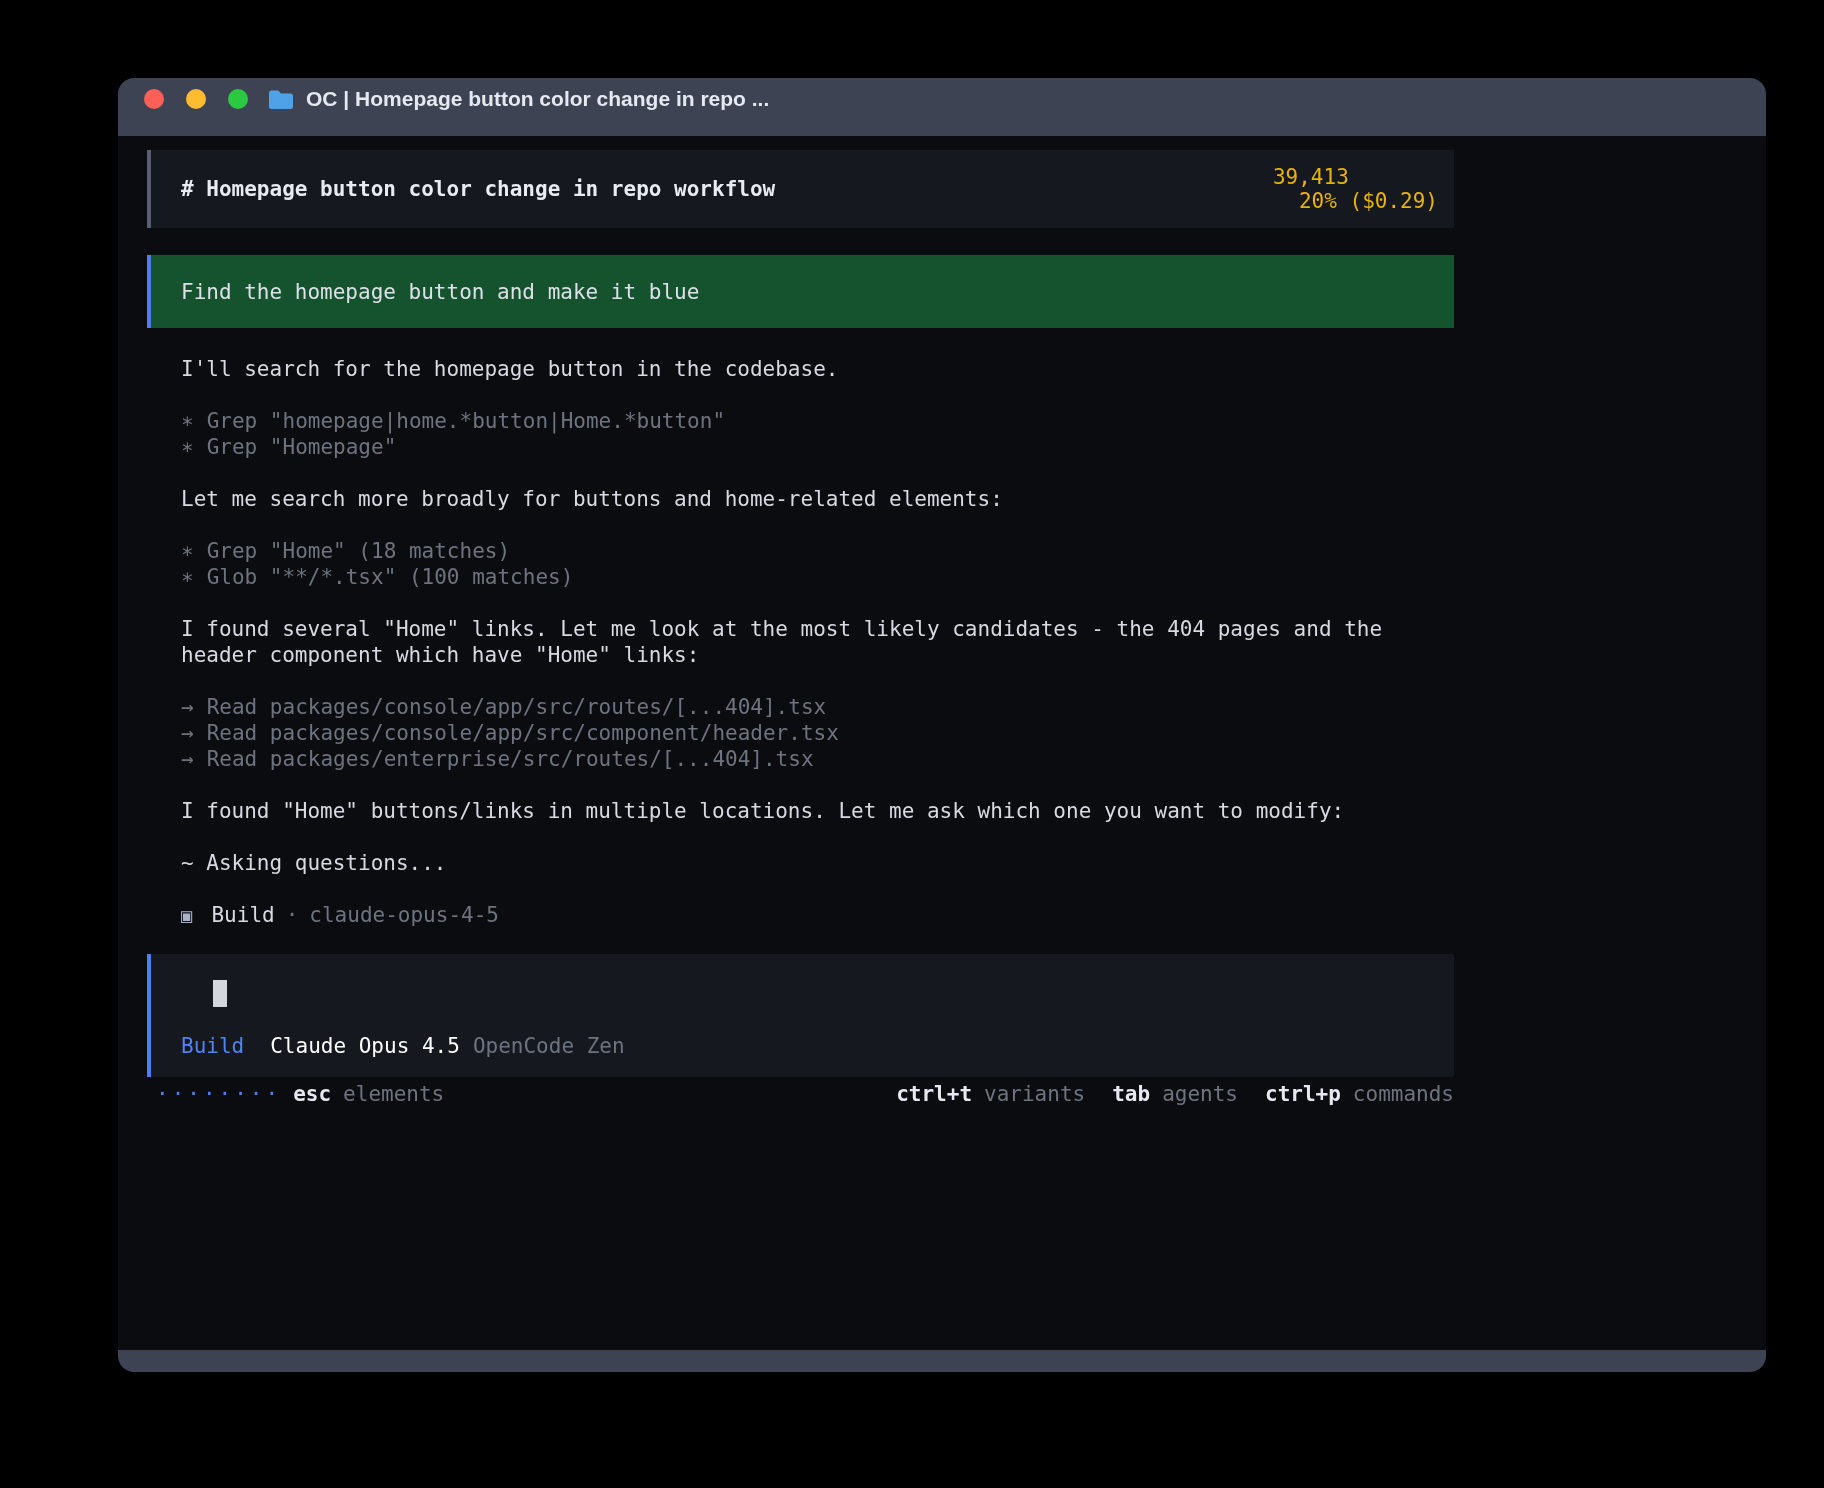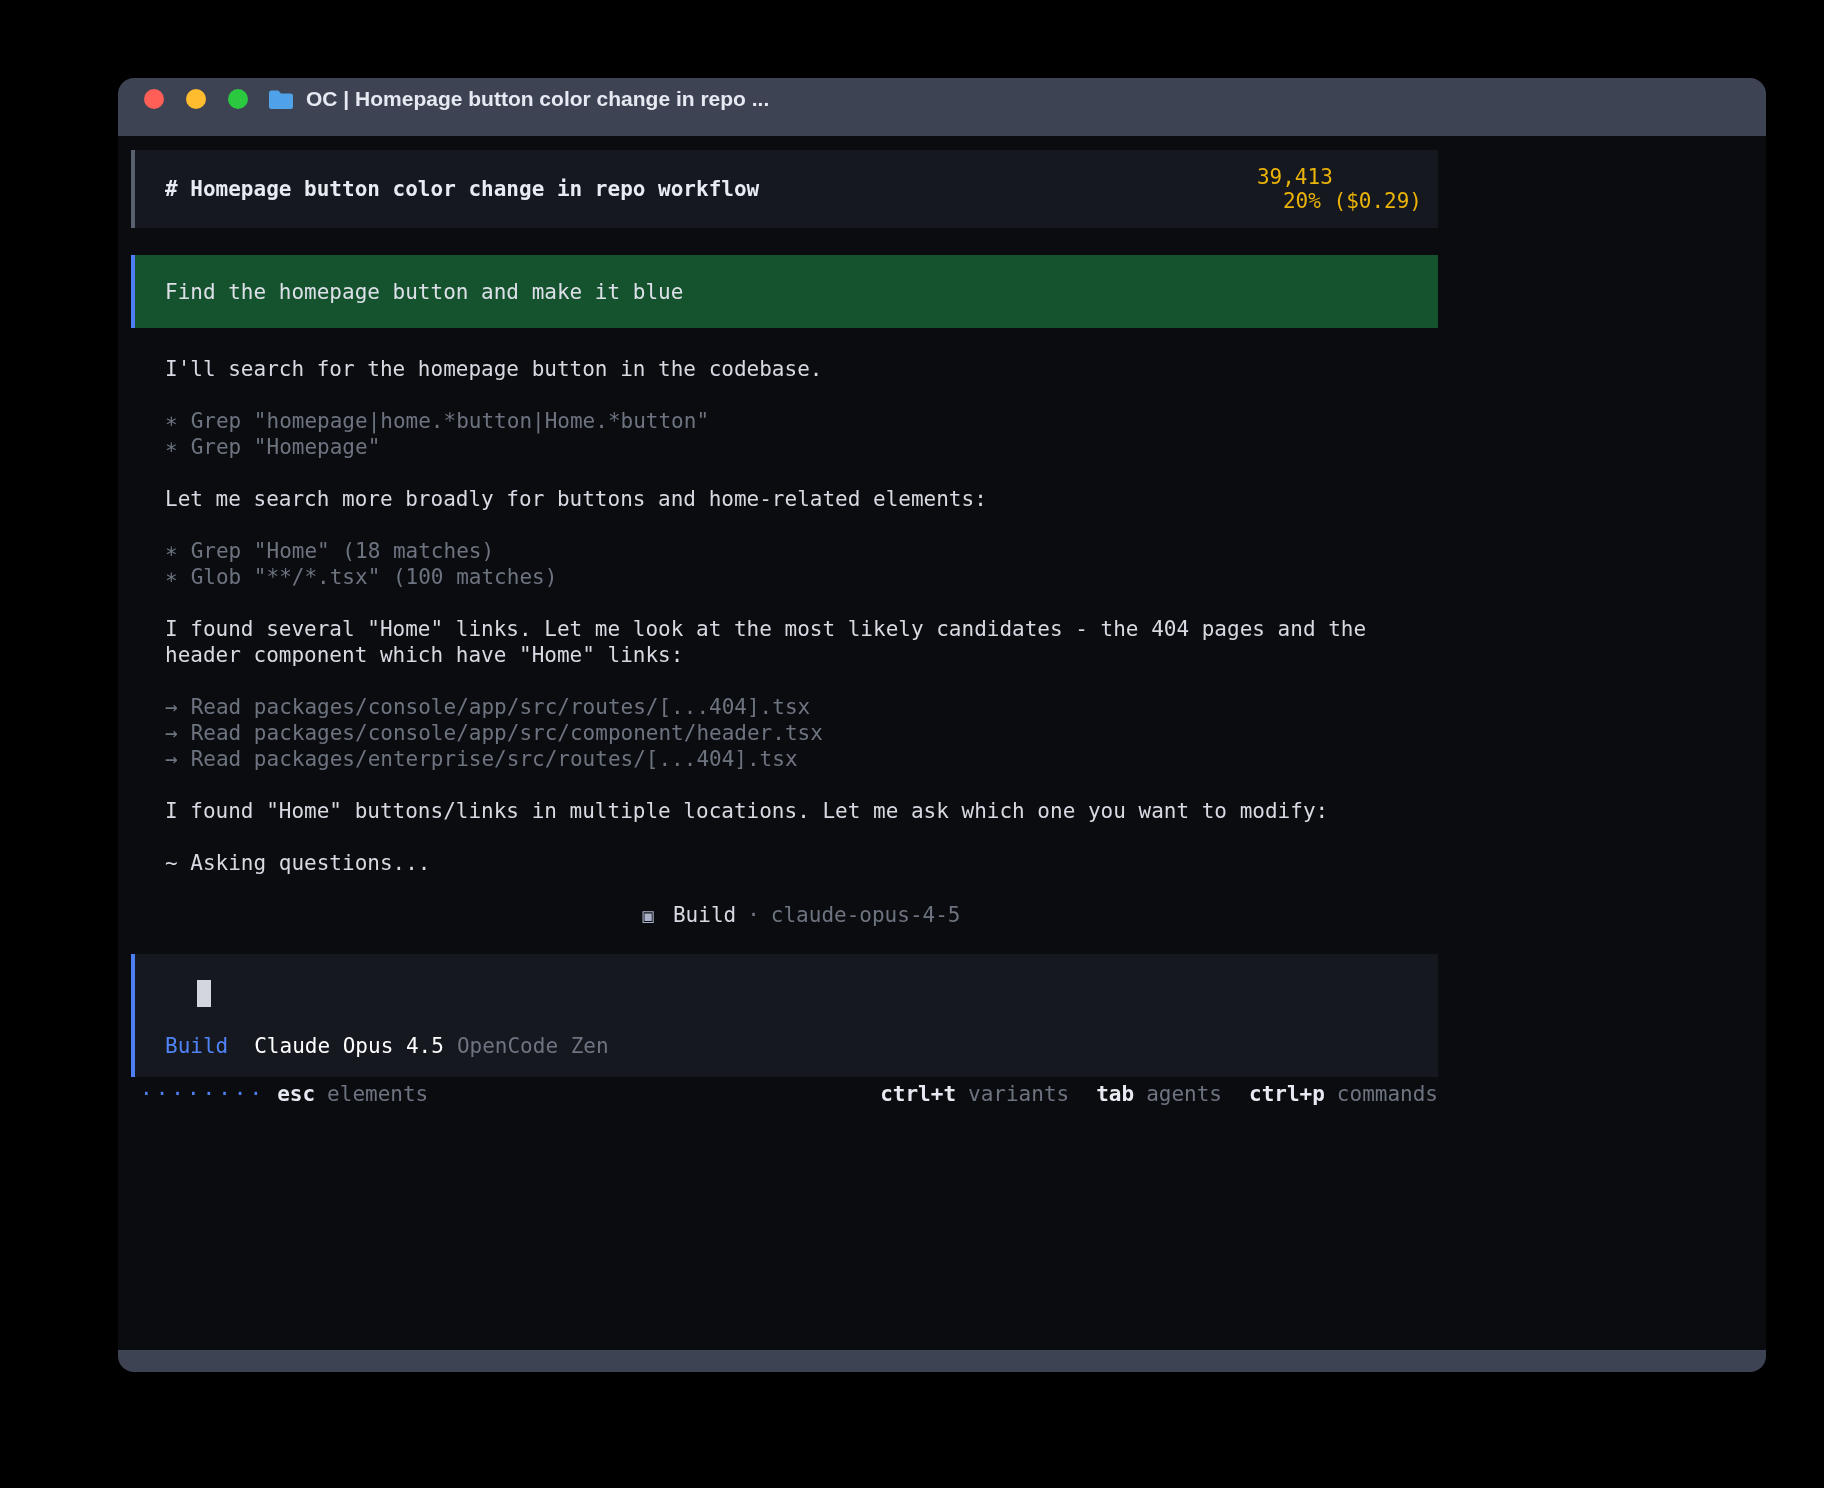--- a/index.html
+++ b/index.html
@@ -34,20 +34,21 @@
     font-weight:700; font-size:21px;
     color:#e6e9f1;
     white-space:nowrap; overflow:hidden; text-overflow:ellipsis;
   }
   .content {
     position:absolute; top:58px; left:0; right:0; bottom:22px;
     background:#0b0c10;
     font-family:"DejaVu Sans Mono", monospace;
     font-size:21px;
     color:#d7dae2;
+    padding-left:16px;
   }
   .column { width:1307px; margin-left:13px; }
 
   .hblock {
     margin-top:14px; height:78px;
     background:#16181f;
     border-left:4px solid #596070;
     display:flex; align-items:center; justify-content:space-between;
     padding-left:30px; padding-right:16px;
     box-sizing:border-box;
@@ -64,21 +65,21 @@
     padding-left:30px; box-sizing:border-box;
     color:#dde0e8;
   }
 
   .convo { padding:28px 0 0 34px; line-height:26px; }
   .convo p { margin:0 0 26px 0; }
   .group { margin-bottom:26px; color:#6d7480; }
   .tool { height:26px; white-space:pre; }
   .ticon { margin-right:13px; }
   .dim { color:#6d7480; }
-  .agent { white-space:nowrap;text-align:center; }
+  .agent { white-space:nowrap; }
   .aicon { color:#a9b2c8; margin-right:19px; font-size:19px; }
   .asep { margin:0 11px; }
 
   .iblock {
     background:#16181f;
     border-left:4px solid #4e7ef5;
     box-sizing:border-box;
     padding:26px 28px 18px 30px;
     cursor:text;
   }

